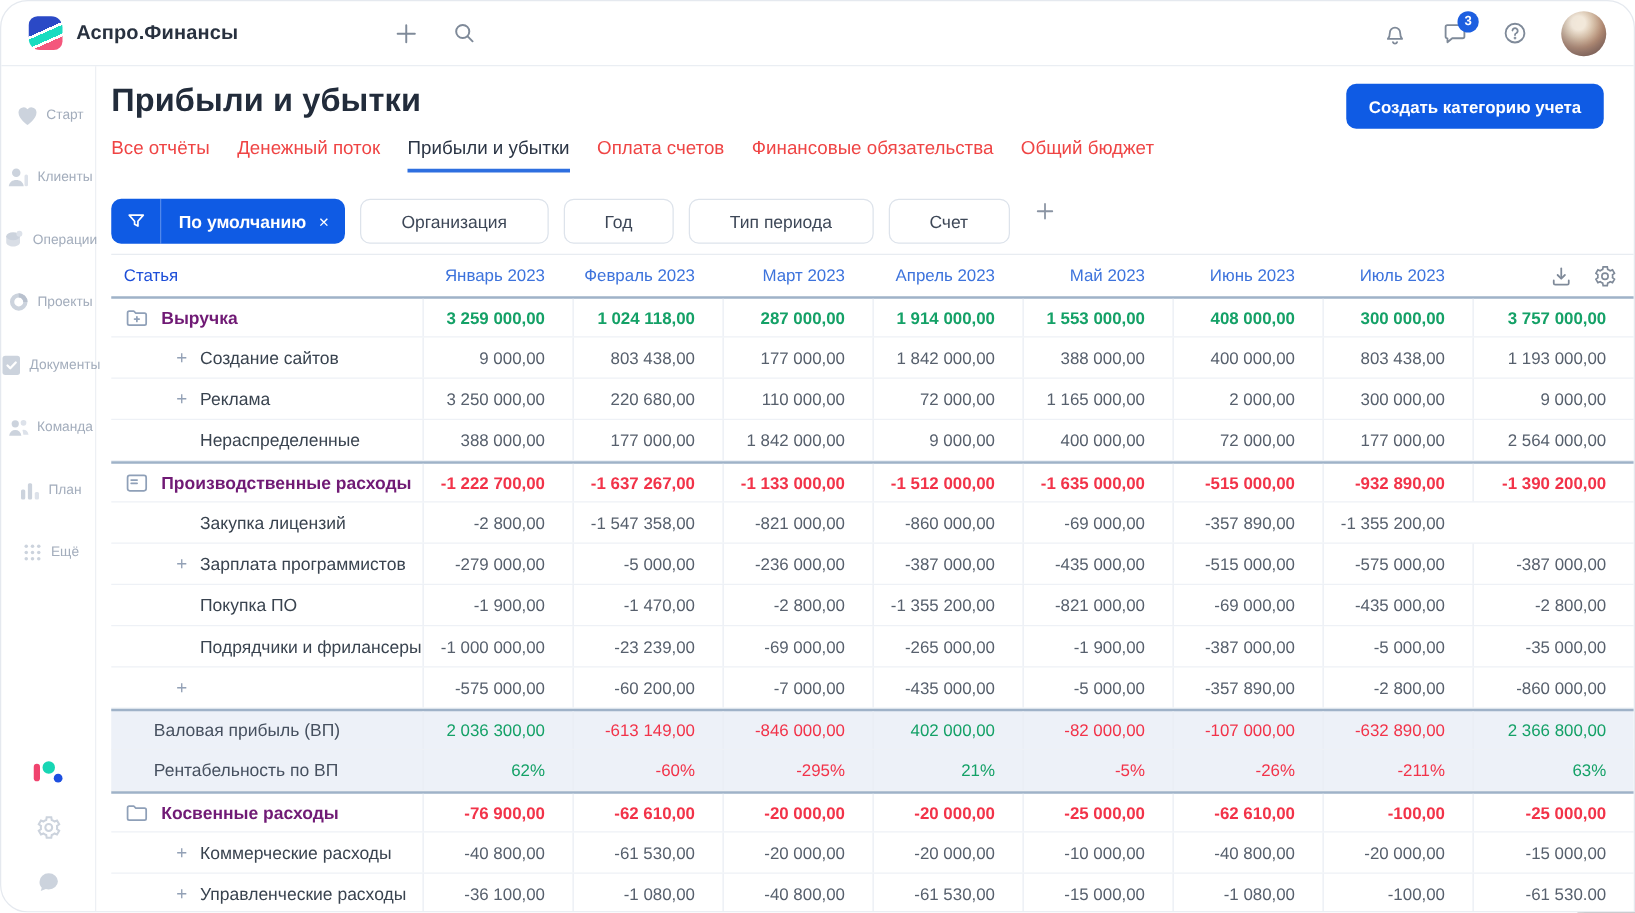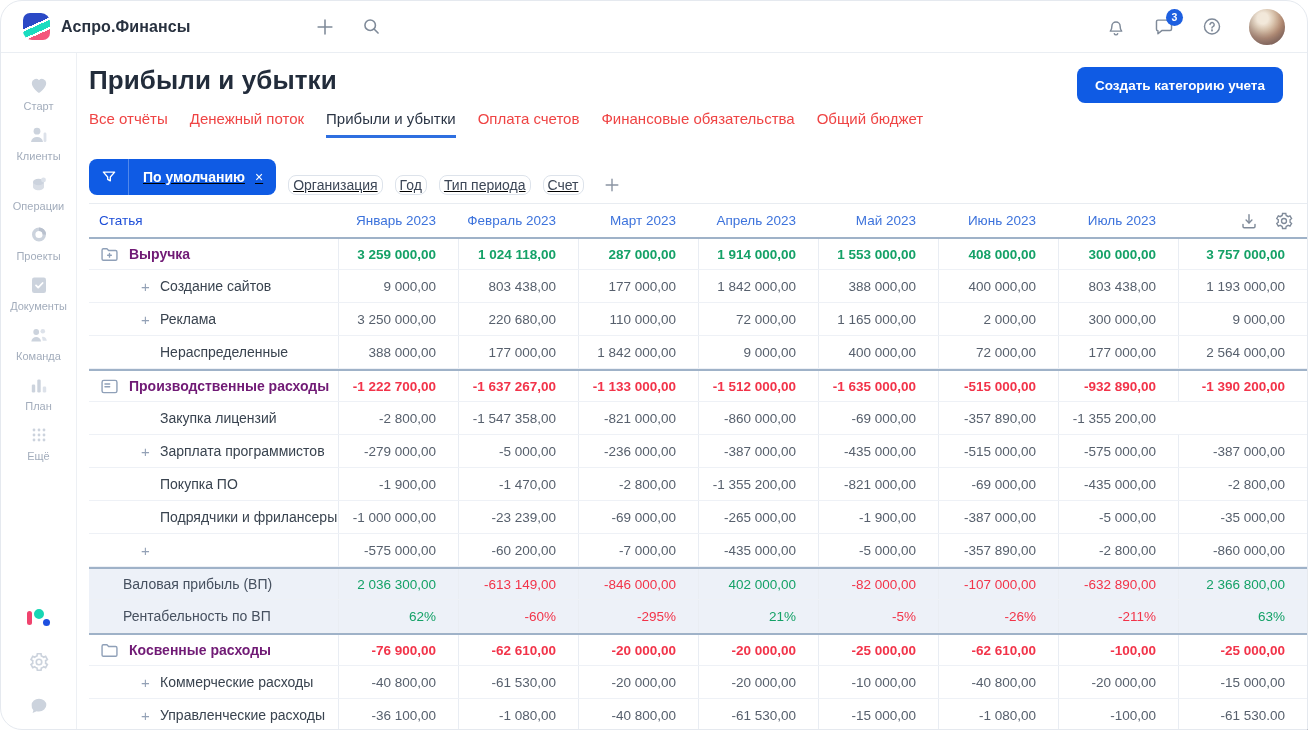--- a/index.html
+++ b/index.html
@@ -17,44 +17,44 @@
   .tb-plus { margin-left:124px; }
   .tb-search { margin-left:24px; }
   .tb-right { margin-left:auto; display:flex; align-items:center; gap:26px; }
   .chat-wrap { position:relative; }
   .chat-badge { position:absolute; top:-7px; right:-8px; min-width:17px; height:17px; border-radius:9px; background:#1d5fe0; color:#fff; font-size:10.5px; font-weight:700; display:flex; align-items:center; justify-content:center; padding:0 4px; }
   .avatar { width:36px; height:36px; border-radius:50%; background:radial-gradient(circle at 38% 26%,#f2e8da 0 16%,#d9c3ac 34%,#b88a6d 58%,#8d6049 82%,#6f4634); box-shadow:inset 0 -8px 10px rgba(70,100,140,.25); }
 
   
   .shell { flex:1; display:flex; min-height:0; }
   .sidebar { width:76px; flex:0 0 76px; border-right:1px solid #edf0f4; display:flex; flex-direction:column; align-items:center; padding-top:14px; padding-bottom:12px; }
-  .side-item { width:72px; height:50px; display:flex; flex-direction:column; align-items:center; justify-content:center; gap:3px; cursor:pointer; }
+  .side-item { width:72px; height:50px; display:flex; flex-direction:row; align-items:center; justify-content:center; gap:3px; cursor:pointer; }
   .side-item svg { display:block; }
   .side-label { font-size:11px; color:#a3adbc; }
   .side-bottom { margin-top:auto; display:flex; flex-direction:column; align-items:center; gap:22px; }
   .mini-logo { position:relative; width:24px; height:22px; }
   .mini-logo .bar { position:absolute; left:0; top:4px; width:5px; height:14px; border-radius:3px; background:#f0436e; }
   .mini-logo .ring { position:absolute; left:7px; top:2px; width:10px; height:10px; border:5px solid #17d6b4; border-radius:50%; }
   .mini-logo .dot { position:absolute; left:16px; top:12px; width:7px; height:7px; border-radius:50%; background:#1d4fe0; }
 
   
   .main { flex:1; min-width:0; padding:12px 0 0 12px; display:flex; flex-direction:column; }
   .page-head { display:flex; align-items:flex-start; justify-content:space-between; padding-right:24px; }
   .page-title { font-size:26px; font-weight:600; color:#222c3b; letter-spacing:.1px; }
   .create-btn { height:36px; background:#0f5be4; color:#fff; border:none; border-radius:8px; font-size:13.5px; font-weight:600; padding:0 18px; cursor:pointer; font-family:inherit; margin-top:2px; }
   .tabs { display:flex; gap:22px; margin-top:7px; }
   .tab { font-size:15px; color:#ef4444; padding-bottom:8px; cursor:pointer; white-space:nowrap; }
   .tab.active { color:#2b3545; border-bottom:3px solid #2e6fe0; }
 
-  .filter-row { display:flex; align-items:flex-end; gap:12px; margin-top:21px;text-decoration:underline; }
+  .filter-row { display:flex; align-items:flex-start; gap:12px; margin-top:21px; }
   .chip-active { display:flex; align-items:center; height:36px; background:#0f5be4; border-radius:8px; color:#fff; cursor:pointer; overflow:hidden; }
   .chip-active .fseg { width:40px; height:100%; display:flex; align-items:center; justify-content:center; border-right:1px solid rgba(255,255,255,.28); }
   .chip-active .flabel { padding:0 8px 0 14px; font-size:14px; font-weight:600; }
   .chip-active .fclose { padding:0 13px 0 2px; font-size:14px; }
-  .chip { height:20px; display:flex; align-items:center; padding:0 4px; border:1px solid #dde3eb; border-radius:8px; background:#fff; font-size:14px; color:#3d4757; cursor:pointer; }
+  .chip { height:36px; display:flex; align-items:center; padding:0 32px; border:1px solid #dde3eb; border-radius:8px; background:#fff; font-size:14px; color:#3d4757; cursor:pointer; }
   .add-filter { margin-left:6px; color:#8a94a3; cursor:pointer; display:flex; }
 
   
   .table { margin-top:8px; --cols:249px repeat(7,120px) minmax(0,1fr); }
   .t-head { display:grid; grid-template-columns:var(--cols); height:34px; align-items:center; border-top:1px solid #e8ecf1; }
   .h-article { font-size:13.5px; color:#1d4ed8; padding-left:10px; }
   .h-month { font-size:13.5px; color:#3d73dc; text-align:right; padding-right:22px; cursor:pointer; white-space:nowrap; }
   .h-tools { display:flex; justify-content:flex-end; align-items:center; gap:15px; padding-right:13px; }
   .h-tools .ticon { cursor:pointer; display:flex; }
 

